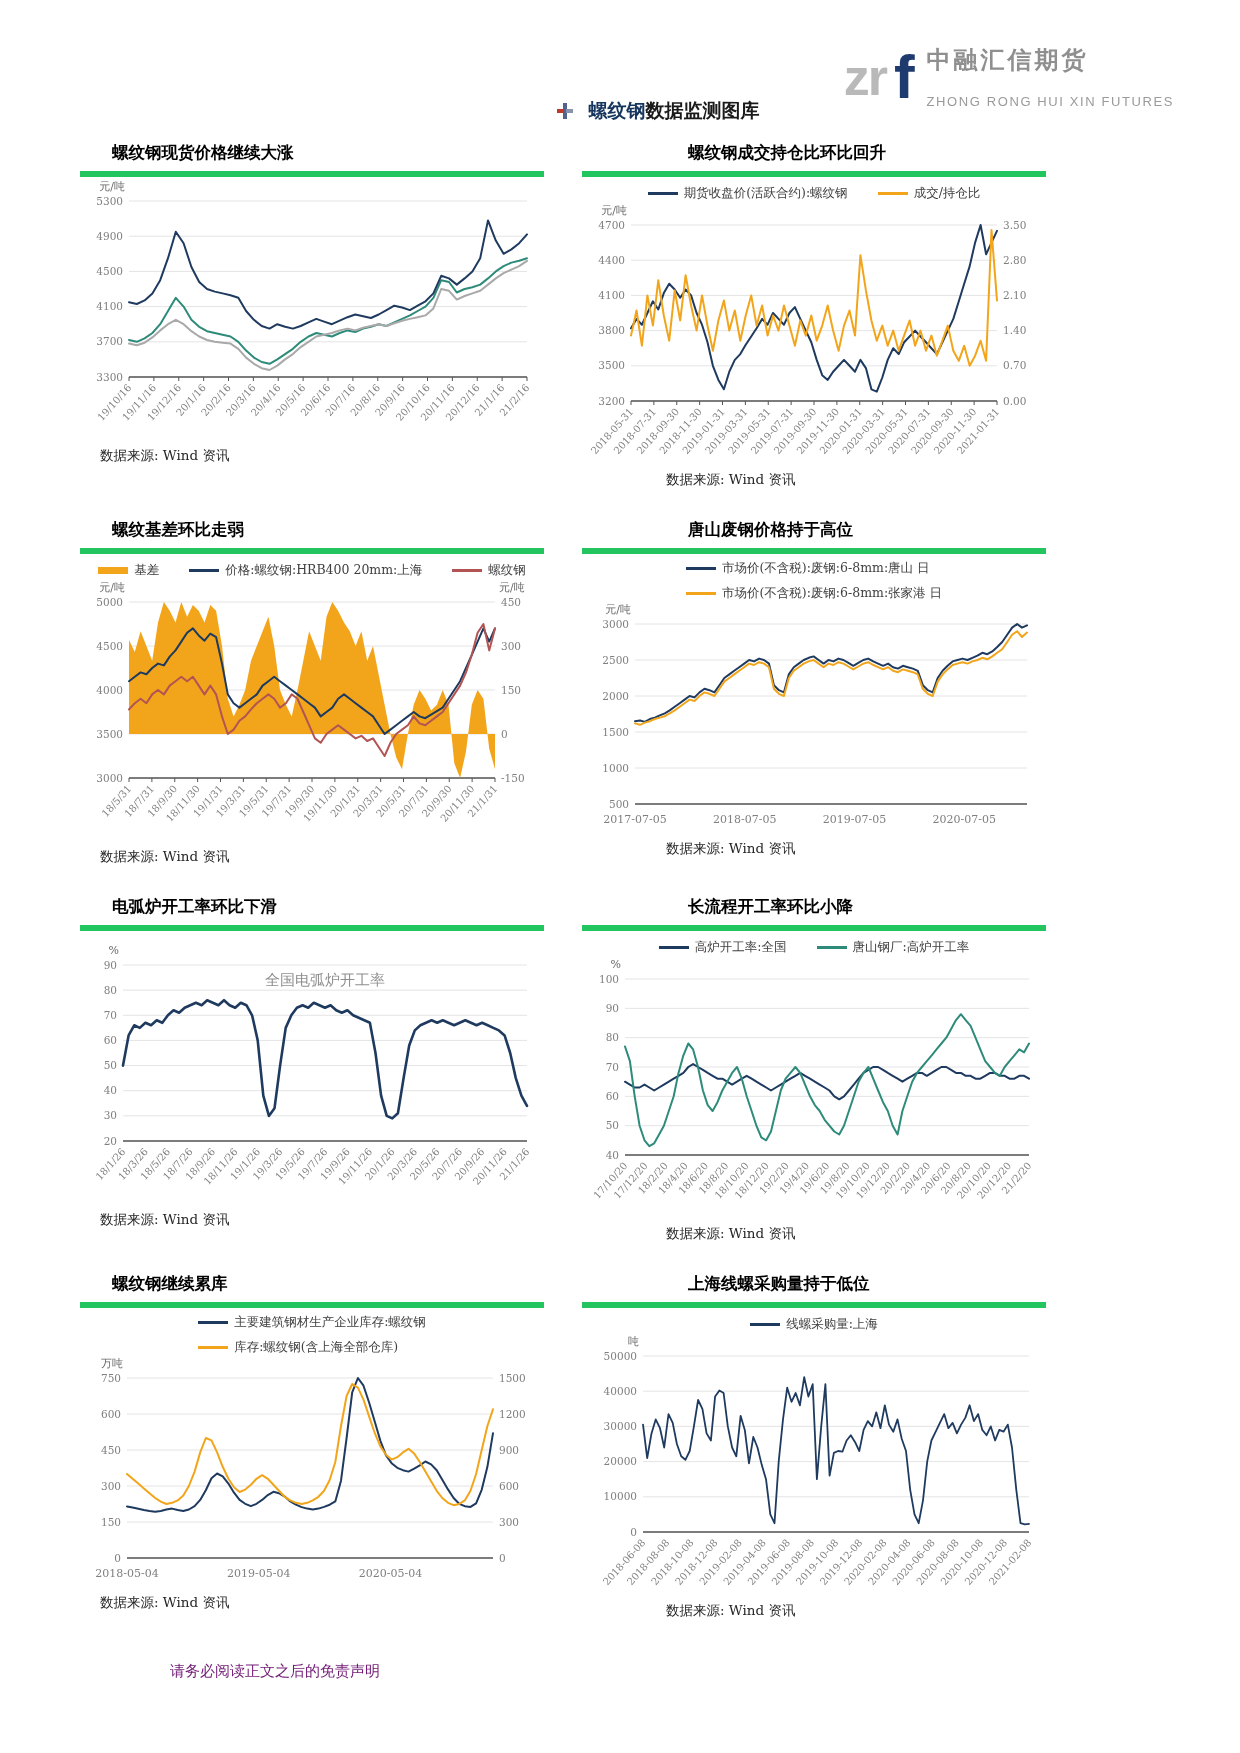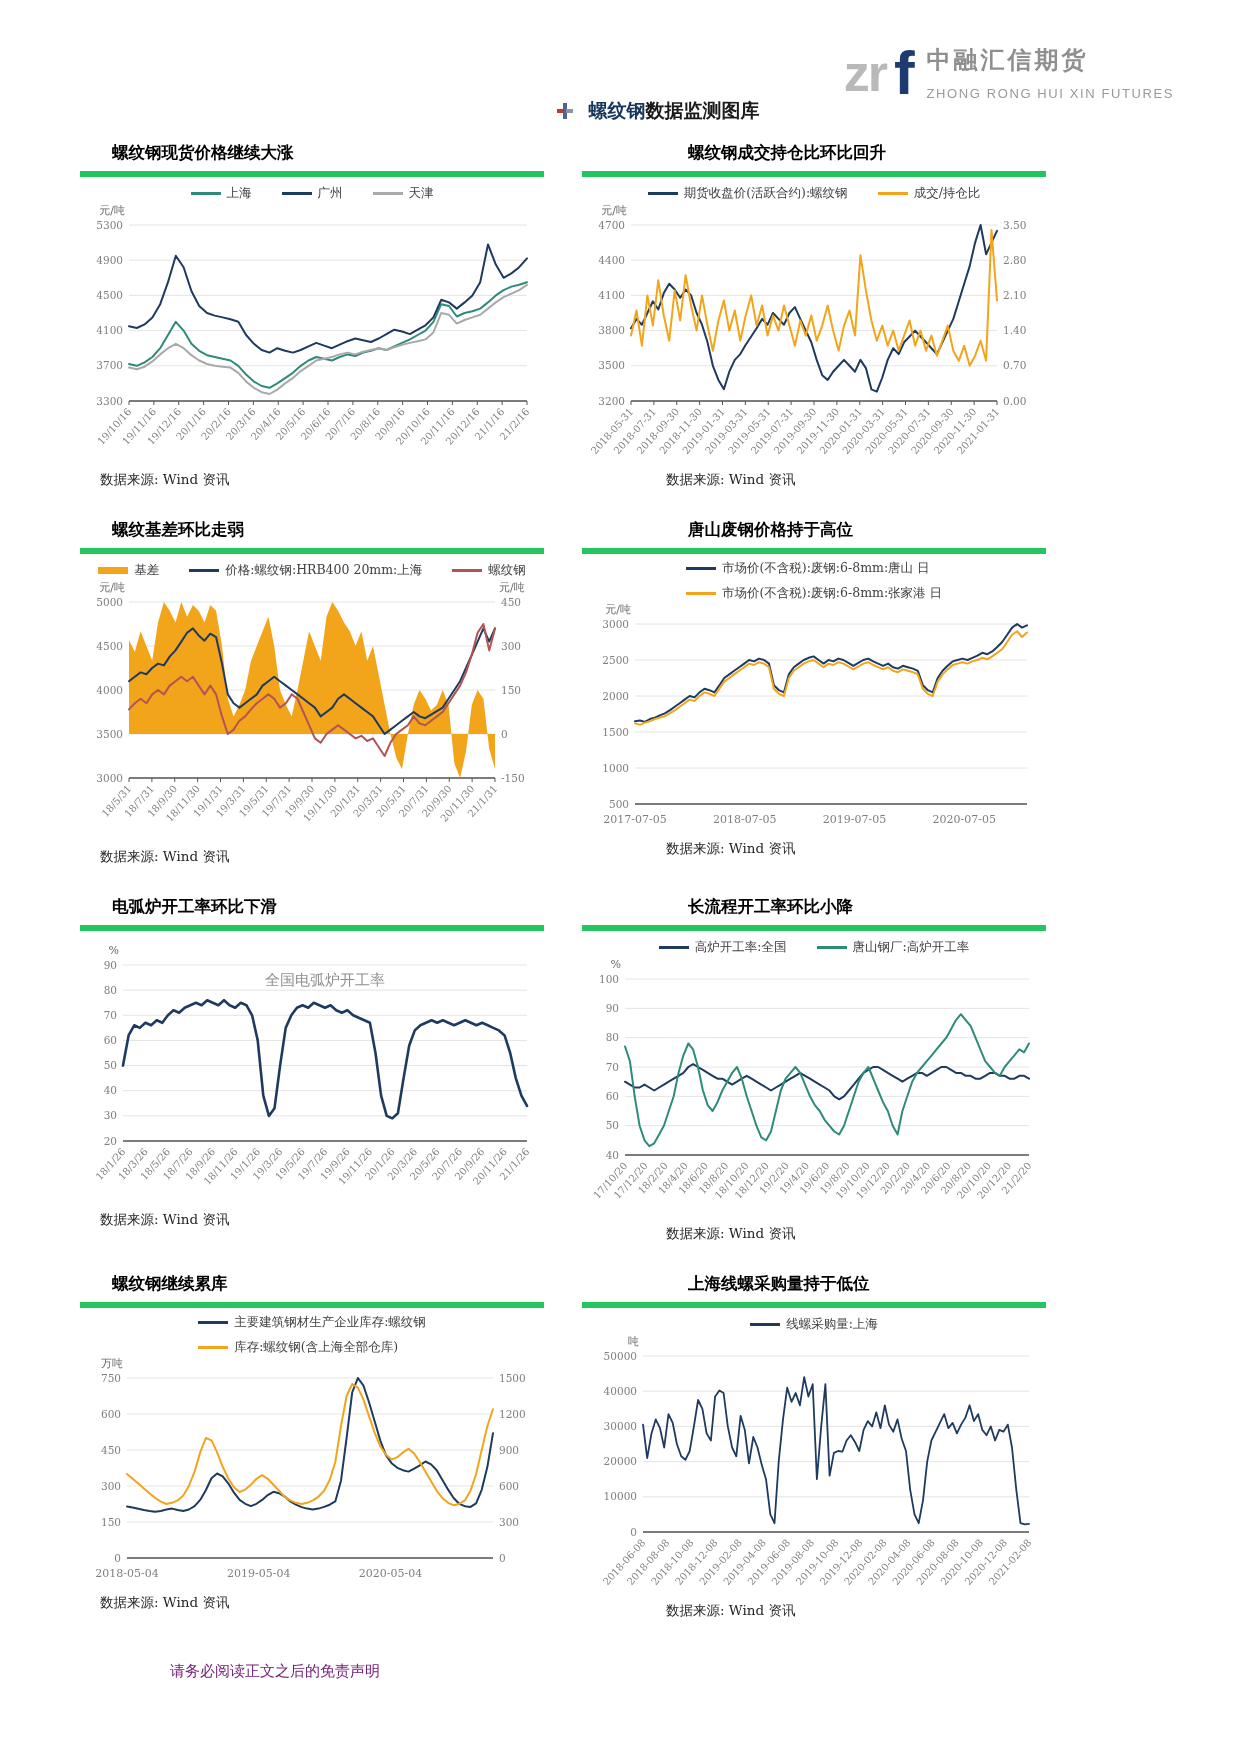--- a/index.html
+++ b/index.html
@@ -1,21 +1,21 @@
 <!DOCTYPE html>
 <html><head>
 <meta charset="utf-8">
 <style>
   html,body{margin:0;padding:0;background:#ffffff;}
   body{width:1240px;height:1753px;position:relative;font-family:"Liberation Sans",sans-serif;color:#1a1a1a;overflow:hidden;}
   
   .logo{position:absolute;top:16px;right:66px;display:flex;align-items:center;gap:12px;margin-top:28px;}
   .logo .zr{font-size:52px;font-weight:bold;color:#b9b9b9;letter-spacing:-2px;line-height:1;}
   .logo .f{font-size:62px;font-weight:bold;color:#1e3a6e;line-height:0.9;margin-left:-4px;}
-  .logo .names{display:flex;flex-direction:column;gap:10px;justify-content:center;}
+  .logo .names{display:flex;flex-direction:column;gap:18px;justify-content:center;}
   .logo .cn{font-size:24px;font-weight:bold;color:#8f8f8f;letter-spacing:3px;}
   .logo .en{font-size:13px;font-weight:normal;color:#9a9a9a;letter-spacing:1.6px;}
   
   .section-head{margin:98px 0 10px 76px;display:flex;align-items:center;gap:16px;justify-content:center;}
   .section-head h2{margin:0;font-size:19px;font-weight:bold;}
   .section-head .hl{color:#17365d;}
   .bullet{width:16px;height:16px;display:inline-block;}
   
   .grid{margin-left:80px;width:966px;display:grid;grid-template-columns:1fr 1fr;column-gap:38px;row-gap:14px;}
   .panel{min-width:0;}
@@ -53,34 +53,20 @@
     </svg>
   </span>
   <h2><span class="hl">螺纹钢</span><span>数据监测图库</span></h2>
 </div>
 
 <main class="grid">
 
   <section class="panel">
     <h3 class="ptitle">螺纹钢现货价格继续大涨</h3>
     <div class="chartbox">
-      <div class="legend" id="lg0">
-          <span class="lgi">
-            <i class="sw" style="background: rgb(46, 139, 122);"></i>
-            <span>上海</span>
-          </span>
-          <span class="lgi">
-            <i class="sw" style="background: rgb(31, 58, 95);"></i>
-            <span>广州</span>
-          </span>
-          <span class="lgi">
-            <i class="sw" style="background: rgb(169, 169, 169);"></i>
-            <span>天津</span>
-          </span>
-        </div>
       <svg id="ch0" width="462" height="262" viewBox="0 0 462 262">
           <line x1="48" y1="22" x2="446" y2="22" stroke="#e4e4e4" stroke-width="1"></line>
           <text x="42" y="25.5" text-anchor="end" fill="#7f7f7f" font-size="10.5" font-family="&quot;DejaVu Serif&quot;, serif">5300</text>
           <line x1="48" y1="57.19999999999999" x2="446" y2="57.19999999999999" stroke="#e4e4e4" stroke-width="1"></line>
           <text x="42" y="60.69999999999999" text-anchor="end" fill="#7f7f7f" font-size="10.5" font-family="&quot;DejaVu Serif&quot;, serif">4900</text>
           <line x1="48" y1="92.4" x2="446" y2="92.4" stroke="#e4e4e4" stroke-width="1"></line>
           <text x="42" y="95.9" text-anchor="end" fill="#7f7f7f" font-size="10.5" font-family="&quot;DejaVu Serif&quot;, serif">4500</text>
           <line x1="48" y1="127.6" x2="446" y2="127.6" stroke="#e4e4e4" stroke-width="1"></line>
           <text x="42" y="131.1" text-anchor="end" fill="#7f7f7f" font-size="10.5" font-family="&quot;DejaVu Serif&quot;, serif">4100</text>
           <line x1="48" y1="162.8" x2="446" y2="162.8" stroke="#e4e4e4" stroke-width="1"></line>

